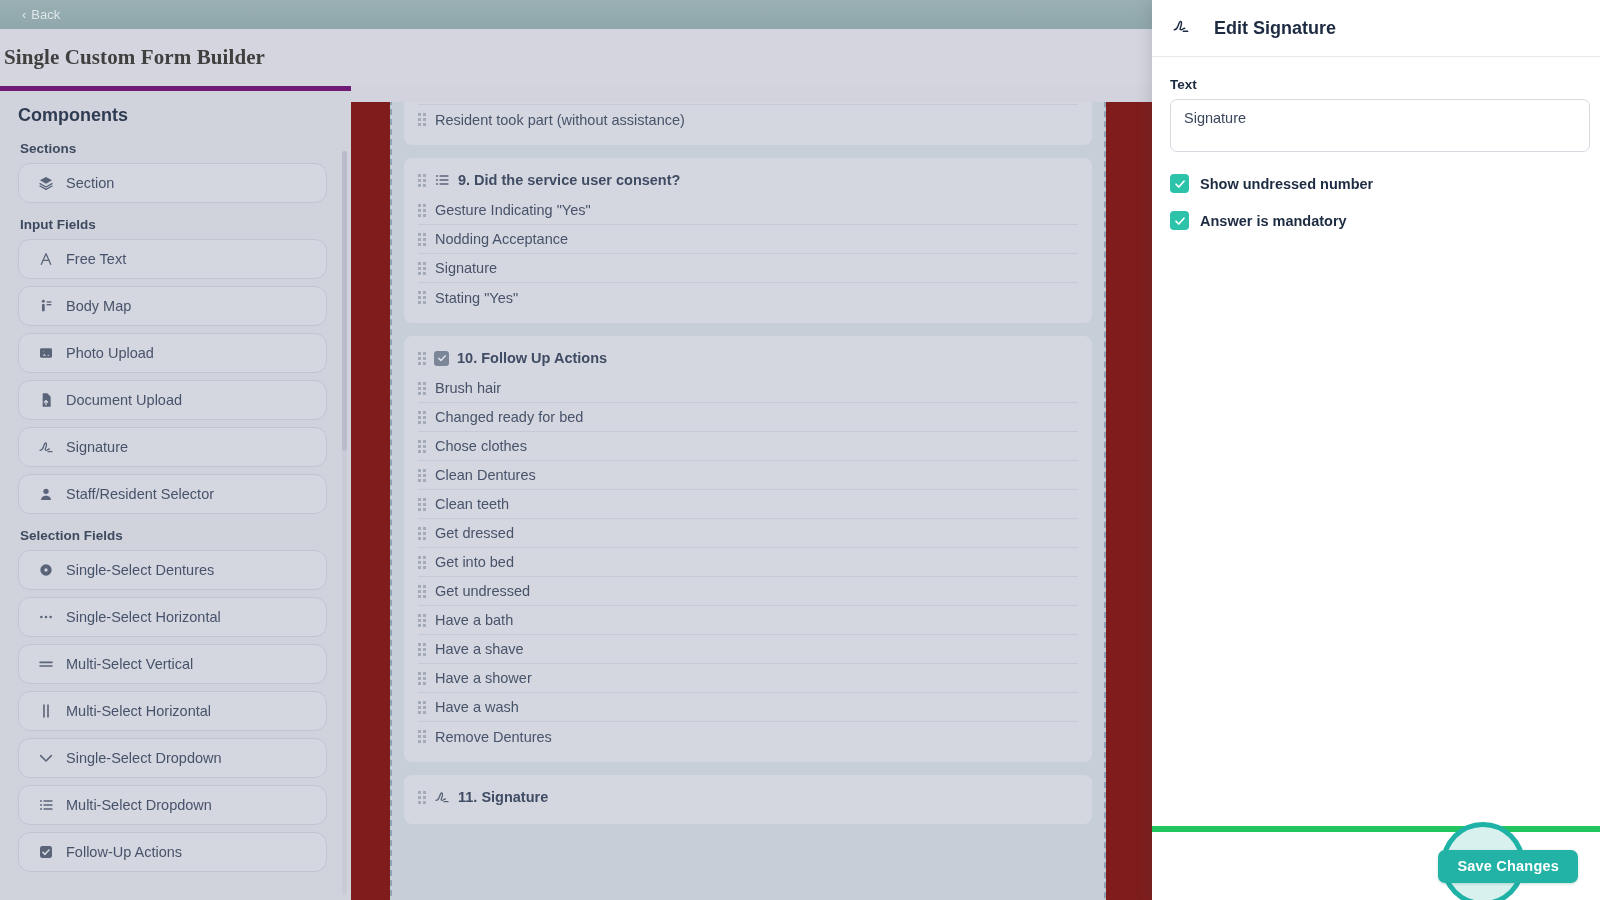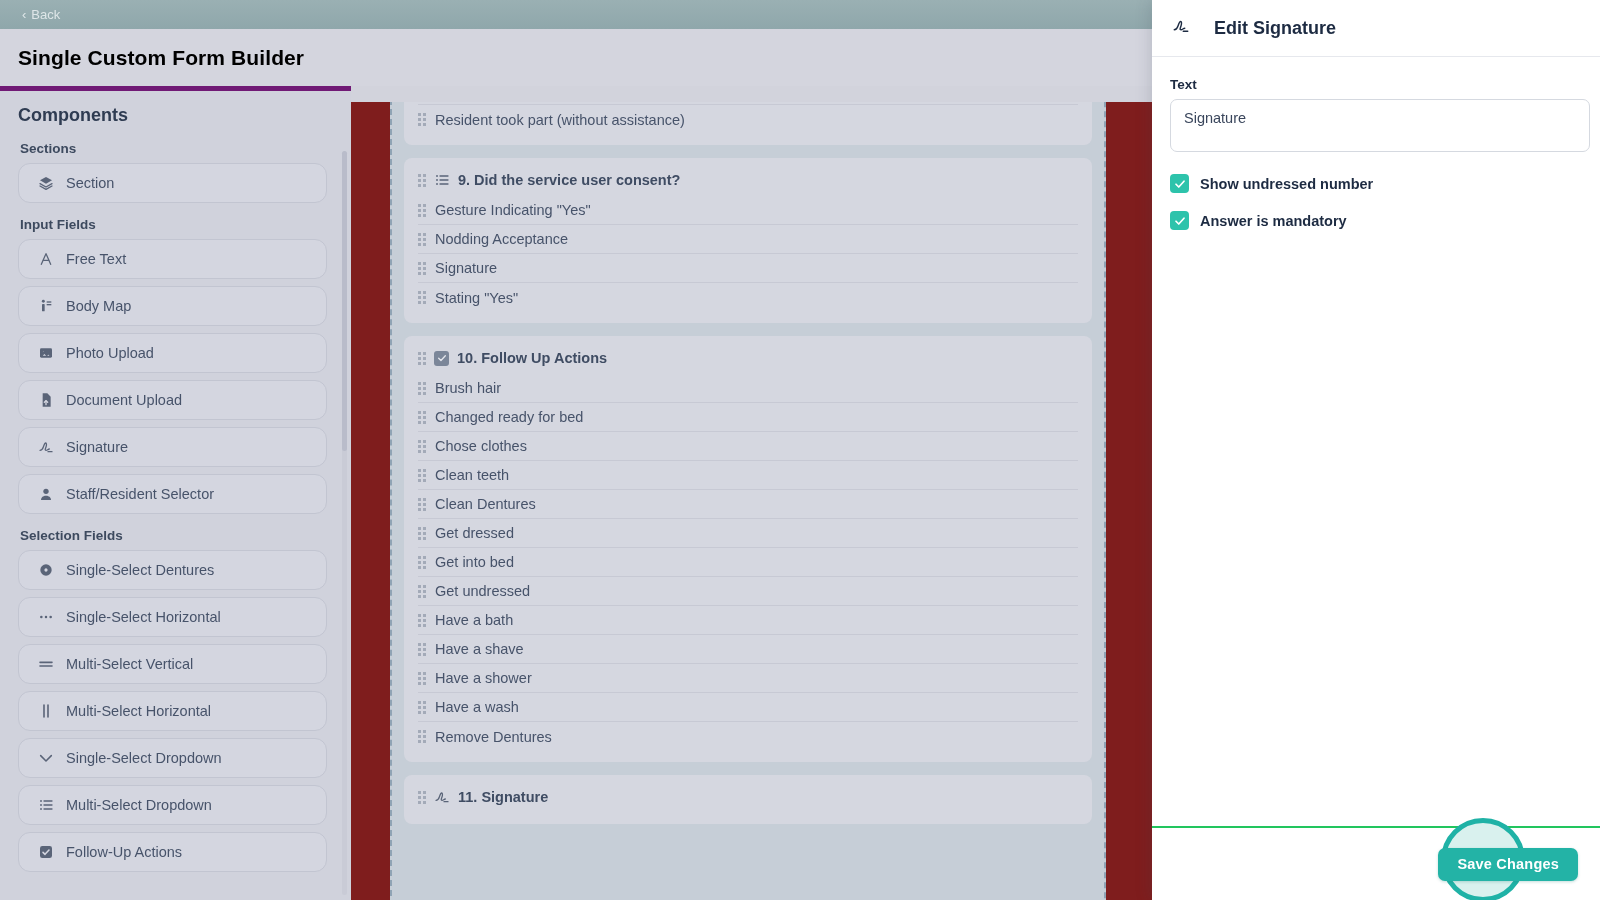--- a/index.html
+++ b/index.html
@@ -29,22 +29,23 @@
   .grid-icon { display: grid; grid-template-columns: repeat(3, 4px); gap: 2px; }
   .grid-icon i { width: 4px; height: 4px; background: #e7eef0; display: block; }
 
   
   .titlebar {
     position: absolute; left: 0; top: 29px; width: 1600px; height: 57px;
     background: #d4d5de;
     display: flex; align-items: center;
   }
   .titlebar h1 {
-    margin-left: 18px; font-size: 21px; font-weight: bold; color: #000000;
+    margin-left: 4px; font-size: 21px; font-weight: bold; color: #404040;
     letter-spacing: .1px;
+    font-family: Liberation Serif, serif;
   }
 
   
   .sidebar {
     position: absolute; left: 0; top: 86px; width: 351px; height: 814px;
     background: #d0d2dc; border-top: 5px solid #701a75;
     overflow: hidden;
   }
   .sidebar h2 {
     font-size: 18px; font-weight: bold; color: #2f3c52;
@@ -138,21 +139,21 @@
     display: flex; align-items: center; gap: 11px;
     margin-top: 18px; font-size: 14.5px; font-weight: bold; color: #1d2b42;
   }
   .checkrow:first-of-type { margin-top: 24px; }
   .tealbox {
     width: 19px; height: 19px; border-radius: 4px; background: #2dc3ab;
     display: inline-flex; align-items: center; justify-content: center;
     flex: 0 0 19px;
   }
   .panel-foot {
-    position: relative; height: 74px; border-top: 2px solid #22c55e;
+    position: relative; height: 74px; border-top: 6px solid #22c55e;
     display: flex; align-items: center; justify-content: flex-end; padding-right: 22px;
   }
   .spinner {
     position: absolute; left: 289px; top: -10px;
     width: 84px; height: 84px; border-radius: 50%;
     border: 5px solid #1fb2a6; background: #d9f1ee;
   }
   .savebtn {
     position: relative; z-index: 2;
     background: #23b3a6; color: #fff; border: none; border-radius: 7px;
@@ -482,32 +483,32 @@
         </div>
         <div class="qopt">
           <span class="drag">
             <i></i>
             <i></i>
             <i></i>
             <i></i>
             <i></i>
             <i></i>
           </span>
+          <span>Clean Dentures</span>
+        </div>
+        <div class="qopt">
+          <span class="drag">
+            <i></i>
+            <i></i>
+            <i></i>
+            <i></i>
+            <i></i>
+            <i></i>
+          </span>
           <span>Clean teeth</span>
-        </div>
-        <div class="qopt">
-          <span class="drag">
-            <i></i>
-            <i></i>
-            <i></i>
-            <i></i>
-            <i></i>
-            <i></i>
-          </span>
-          <span>Clean Dentures</span>
         </div>
         <div class="qopt">
           <span class="drag">
             <i></i>
             <i></i>
             <i></i>
             <i></i>
             <i></i>
             <i></i>
           </span>

